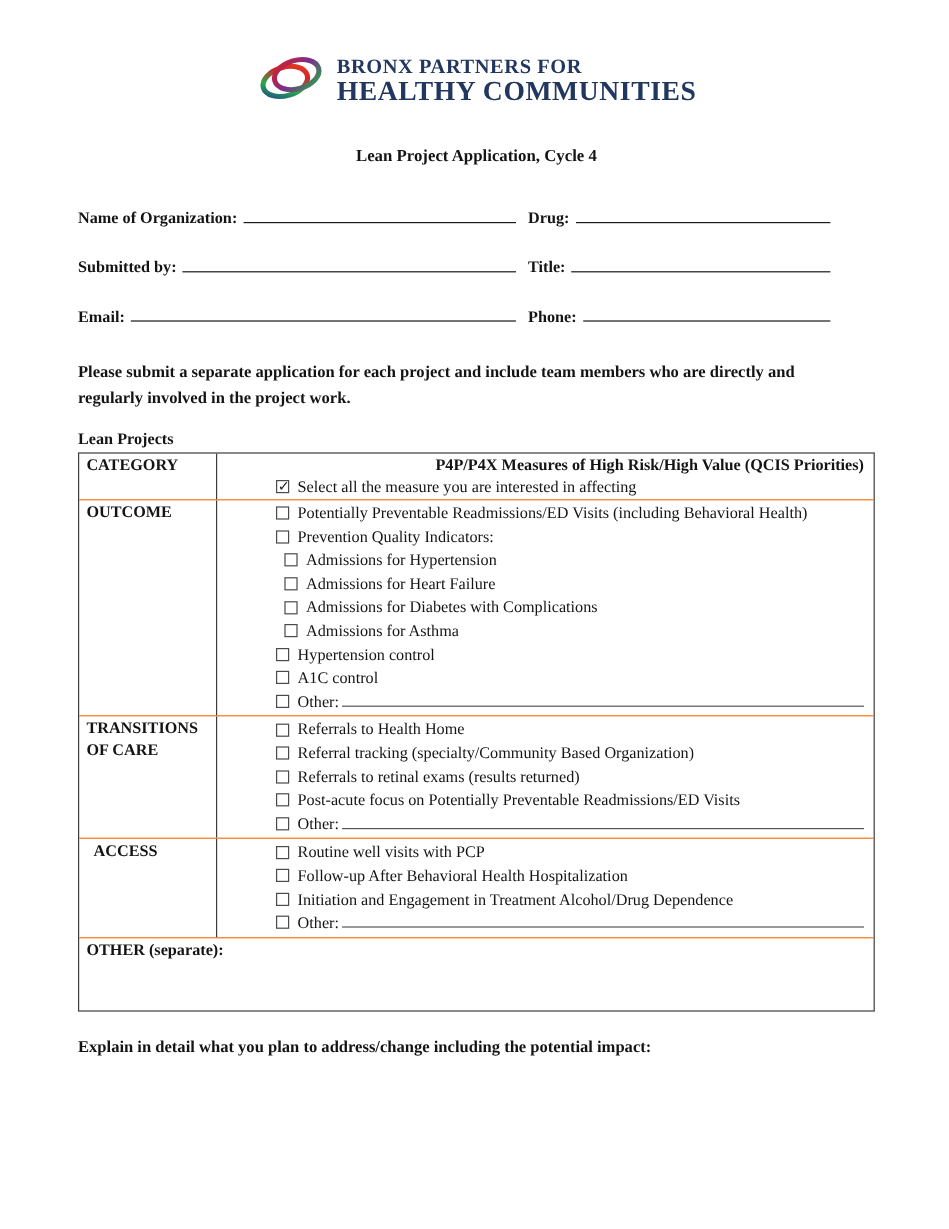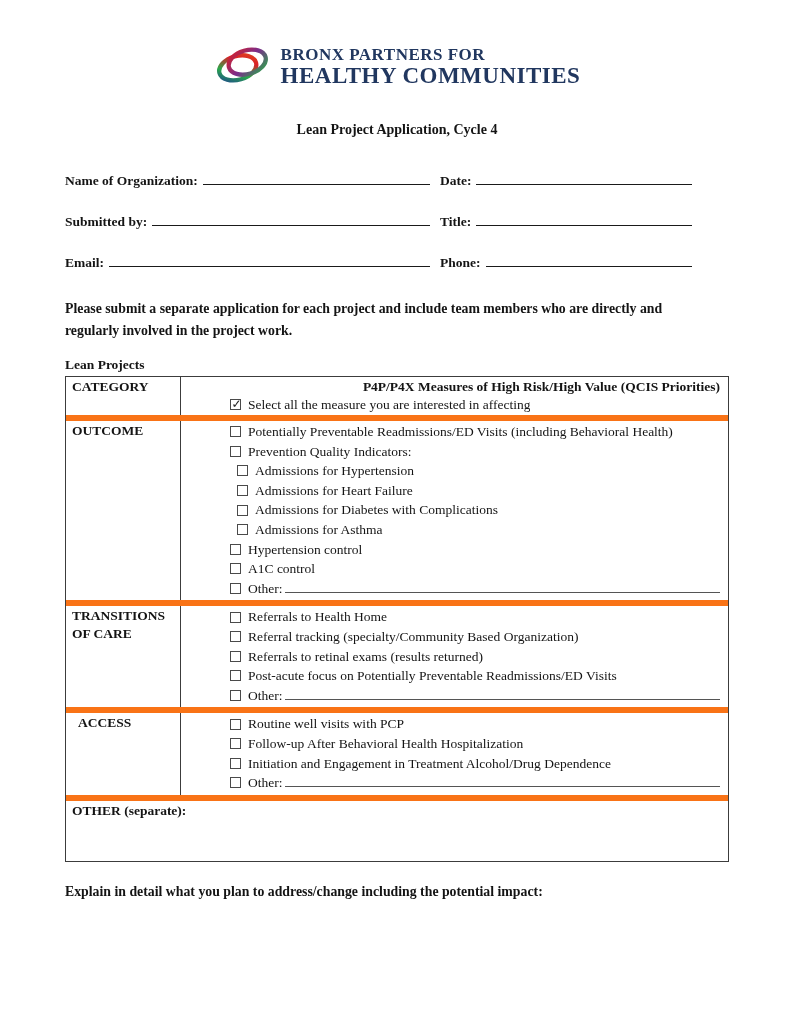--- a/index.html
+++ b/index.html
@@ -55,21 +55,21 @@
     margin-top: 27px;
     font-weight: bold;
     font-size: 13.8px;
     line-height: 22px;
     width: 640px;
   }
 
   
   .tbl-caption { margin-top: 15px; font-weight: bold; font-size: 13.5px; margin-bottom: 3px; }
   .ltable { border: 1.5px solid #3c3c3c; width: 664px; }
-  .trow { display: flex; border-bottom: 6px solid #f97316; }
+  .trow { display: flex; border-bottom: 1px solid #f97316; }
   .trow:last-child { border-bottom: none; }
   .tcell-left {
     flex: 0 0 115px;
     border-right: 1px solid #3c3c3c;
     padding: 1px 4px 2px 6px;
     font-weight: bold;
     font-size: 13.5px;
     line-height: 17.5px;
   }
   .tcell-left.indented { padding-left: 12px; }
@@ -156,21 +156,21 @@
 
   <div class="doc-title">Lean Project Application, Cycle 4</div>
 
   <div class="fields">
     <div class="frow">
       <div class="fcol fcol-left">
         <span class="flabel">Name of Organization:</span>
         <span class="fill"></span>
       </div>
       <div class="fcol fcol-right">
-        <span class="flabel">Date:</span>
+        <span class="flabel">Drug:</span>
         <span class="fill"></span>
       </div>
     </div>
     <div class="frow">
       <div class="fcol fcol-left">
         <span class="flabel">Submitted by:</span>
         <span class="fill"></span>
       </div>
       <div class="fcol fcol-right">
         <span class="flabel">Title:</span>

